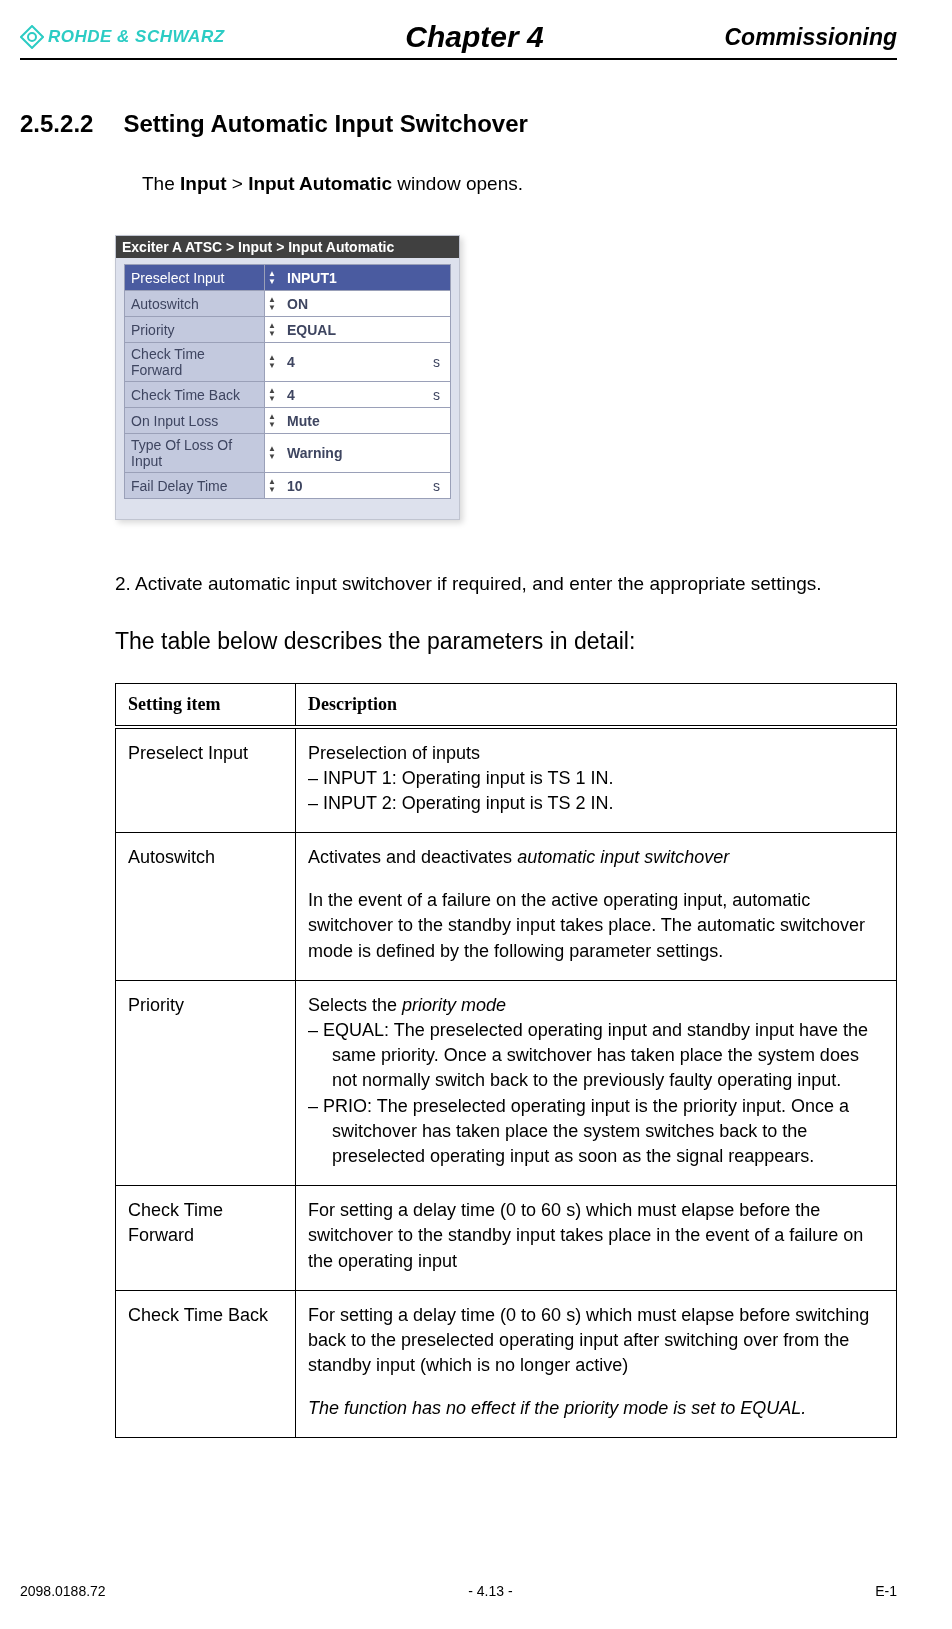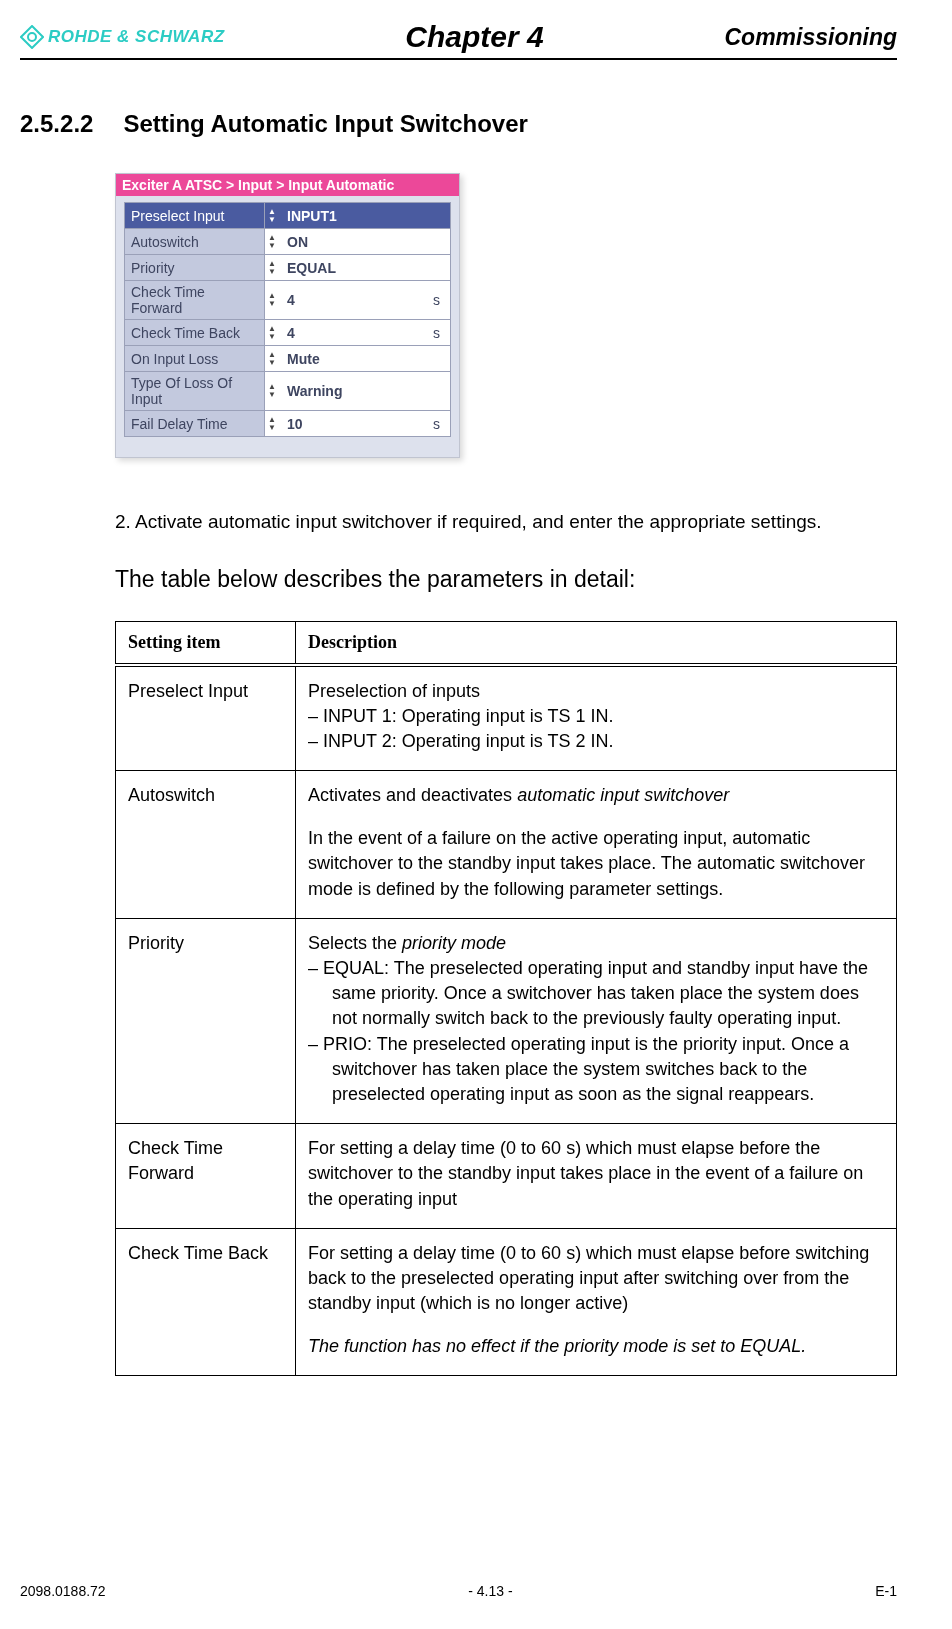--- a/index.html
+++ b/index.html
@@ -71,21 +71,21 @@
     .italic { font-style: italic; }
     
     .config-panel {
       width: 345px;
       background: #dde1ed;
       border: 1px solid #c0c4d0;
       box-shadow: 3px 3px 6px rgba(0,0,0,0.15);
       margin-bottom: 50px;
     }
     .config-breadcrumb {
-      background: #ec4899;
+      background: #404040;
       color: #fff;
       font-weight: bold;
       font-size: 14px;
       padding: 3px 6px;
       font-family: Verdana, Arial, sans-serif;
     }
     .config-body {
       padding: 6px 8px 20px 8px;
     }
     .config-table {
@@ -200,20 +200,23 @@
   <div class="commissioning">Commissioning</div>
 </div>
 
 <div class="section-heading">
   <span>2.5.2.2</span>
   <span>Setting Automatic Input Switchover</span>
 </div>
 
 <div class="content">
 
+  <div class="step-result">
+    <span>The </span><span class="bold">Input</span><span> &gt; </span><span class="bold">Input Automatic</span><span> window opens.</span>
+  </div>
 
   <div class="config-panel">
     <div class="config-breadcrumb">Exciter A ATSC  &gt; Input &gt; Input Automatic</div>
     <div class="config-body">
       <table class="config-table">
         <tbody id="config-tbody">
             <tr>
               <td class="config-label highlight">Preselect Input</td>
               <td class="config-value highlight"><span class="spinner" style="white-space: pre; font-size: 8px;">▲
 ▼</span><span>INPUT1</span></td>

